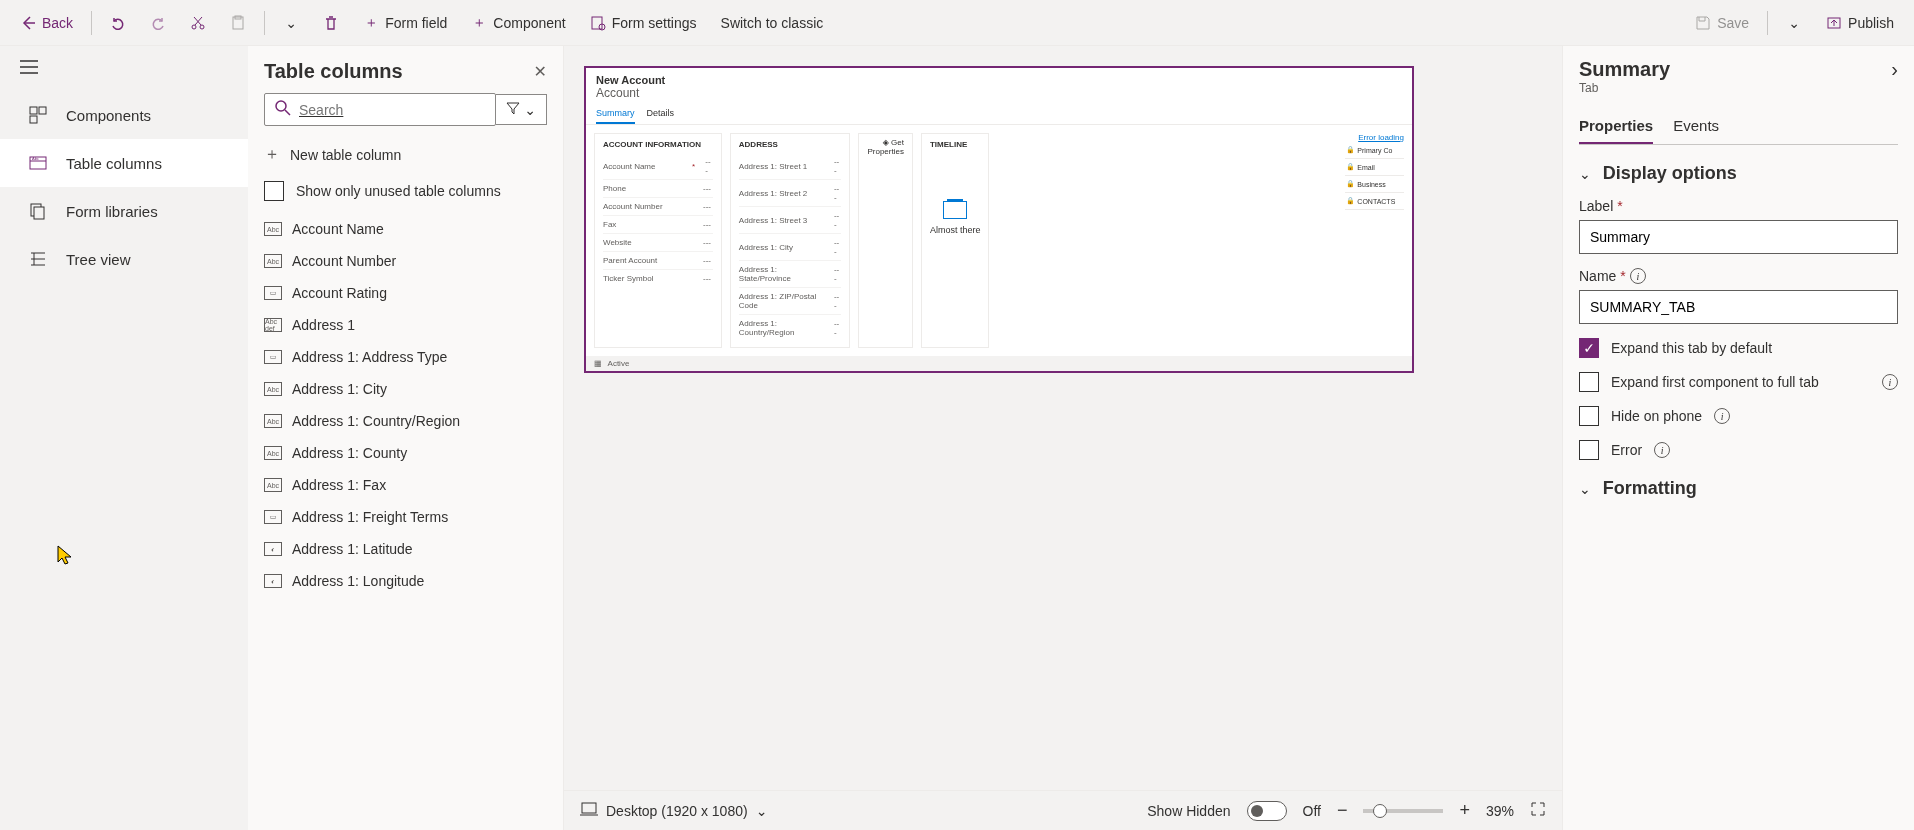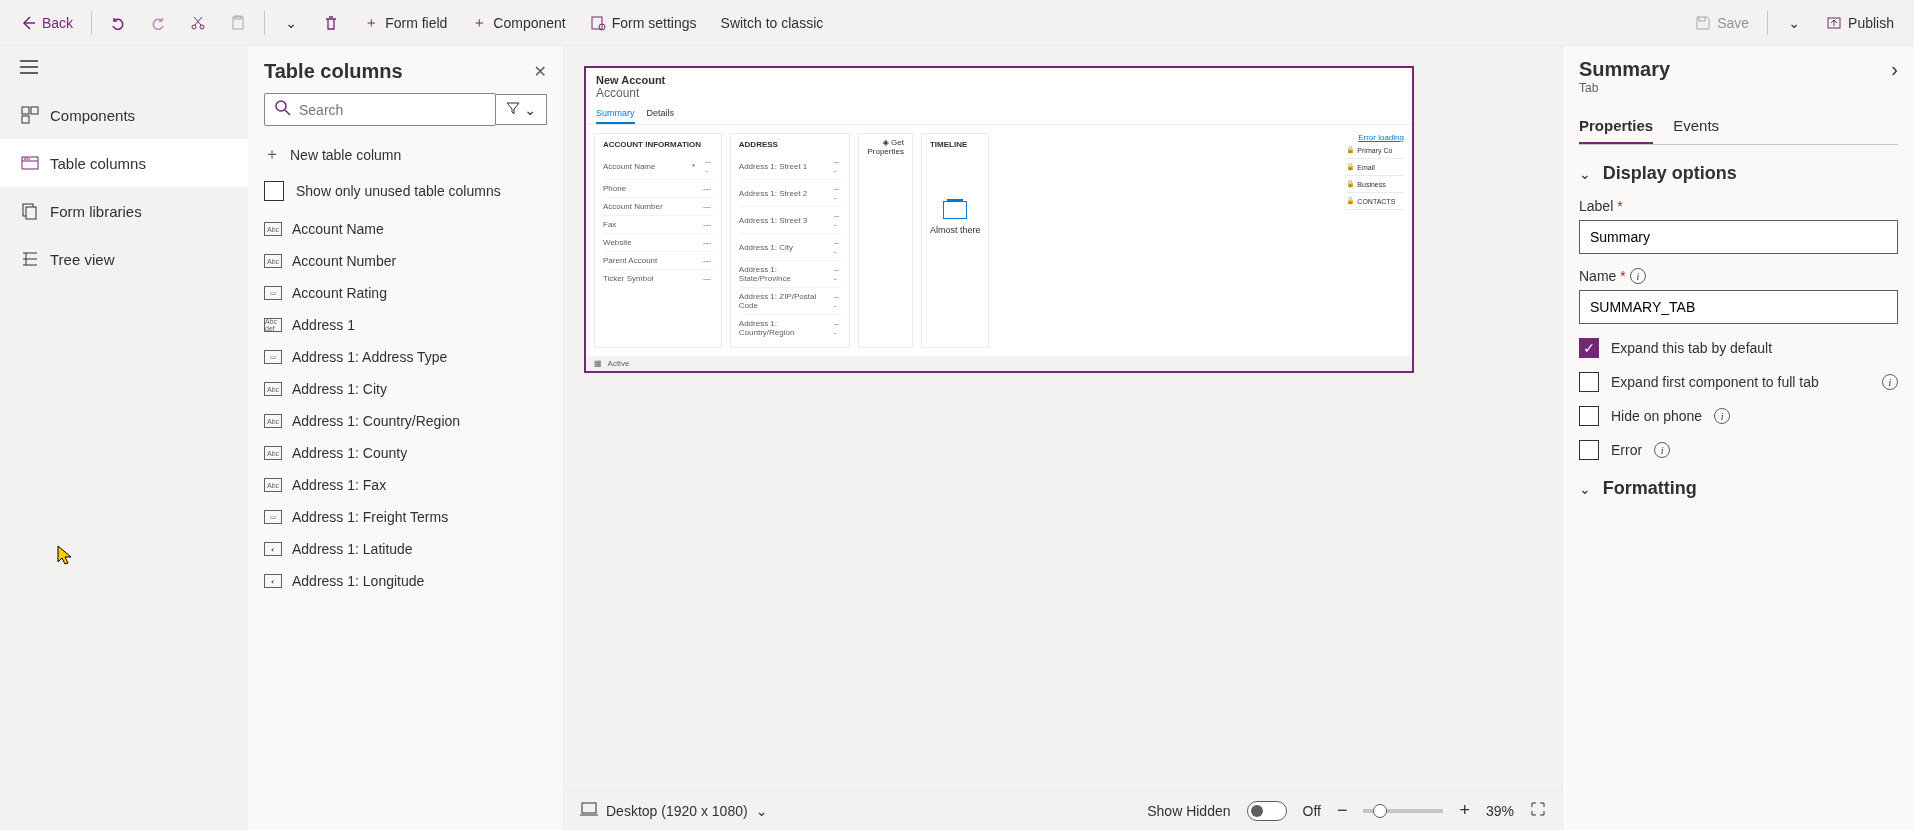--- a/index.html
+++ b/index.html
@@ -14,31 +14,31 @@
   .tb-sep { width: 1px; height: 24px; background: #c8c6c4; margin: 0 4px; }
   .purple { color: #742774; }
   .disabled { opacity: 0.5; }
   
   
   .main { display: flex; height: calc(100% - 46px); }
   
   
   .sidenav { width: 248px; background: #f3f2f1; display: flex; flex-direction: column; }
   .hamburger { padding: 14px 20px; cursor: pointer; }
-  .nav-item { display: flex; align-items: center; gap: 10px; padding: 14px 20px; cursor: pointer; color: #323130; font-size: 15px; }
+  .nav-item { display: flex; align-items: center; gap: 18px; padding: 14px 28px; cursor: pointer; color: #323130; font-size: 15px; }
   .nav-item.active { background: #fff; }
   .nav-icon { width: 20px; height: 20px; display: inline-flex; align-items: center; justify-content: center; }
   
   
   .columns-panel { width: 316px; background: #faf9f8; border-right: 1px solid #edebe9; display: flex; flex-direction: column; }
   .cp-header { display: flex; justify-content: space-between; align-items: center; padding: 14px 16px 10px 16px; }
   .cp-title { font-size: 20px; font-weight: 600; }
   .cp-close { cursor: pointer; font-size: 16px; color: #605e5c; }
   .cp-search-row { display: flex; gap: 0; padding: 0 16px 10px 16px; align-items: center; }
-  .cp-search { flex: 1; display: flex; align-items: center; border: 1px solid #8a8886; border-radius: 2px; background: #fff; padding: 6px 10px; gap: 8px; }
+  .cp-search { flex: 1; display: flex; align-items: center; border: 1px solid #8a8886; border-radius: 2px; background: #fff; padding: 6px 10px; gap: 8px; text-decoration: underline; }
   .cp-search input { border: none; outline: none; flex: 1; font-size: 14px; background: transparent; }
   .cp-filter { border: 1px solid #8a8886; border-left: none; padding: 6px 10px; display: flex; align-items: center; gap: 4px; background: #fff; cursor: pointer; }
   .cp-new { display: flex; align-items: center; gap: 10px; padding: 8px 16px; cursor: pointer; color: #323130; }
   .cp-check-row { display: flex; align-items: center; gap: 12px; padding: 8px 16px 12px 16px; }
   .chk { width: 20px; height: 20px; border: 1px solid #323130; background: #fff; display: inline-flex; align-items: center; justify-content: center; flex-shrink: 0; }
   .chk.checked { background: #742774; border-color: #742774; color: #fff; }
   .cp-list { flex: 1; overflow-y: auto; }
   .cp-list::-webkit-scrollbar { width: 12px; }
   .cp-list::-webkit-scrollbar-thumb { background: #c8c6c4; }
   .cp-item { display: flex; align-items: center; gap: 10px; padding: 8px 16px; cursor: pointer; }

